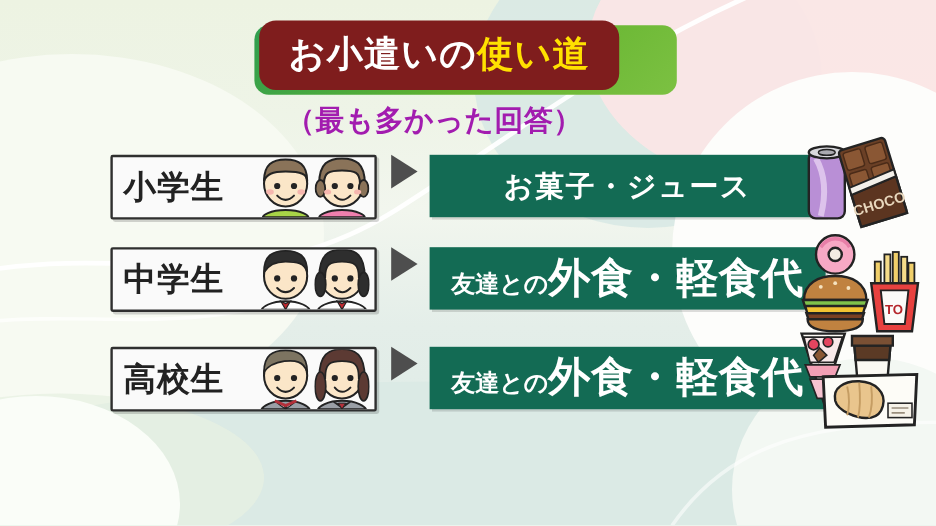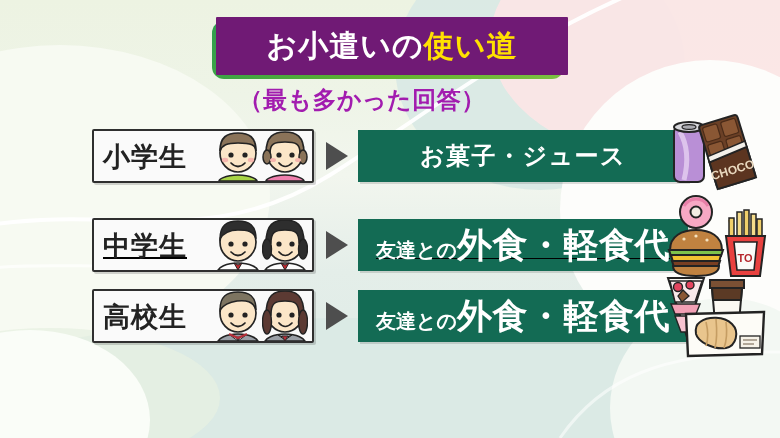--- a/index.html
+++ b/index.html
@@ -68,46 +68,46 @@
     width:352px; height:58px;
   }
   .title-accent {
     position:absolute; left:-4px; top:4px;
     width:352px; height:58px;
     background:linear-gradient(135deg,#2f9e4f 0%,#63b32e 55%,#7cc142 100%);
     border-radius:12px;
   }
   .title-box {
     position:absolute; left:0; top:0;
-    width:352px; height:58px;
-    background:#701a75;
-    border-radius:1px;
+    width:300px; height:58px;
+    background:#7f1d1d;
+    border-radius:14px;
     display:flex; align-items:center; justify-content:center;
   }
   .title-text {
     font-size:30px; font-weight:700; color:#ffffff;
     letter-spacing:1px; white-space:nowrap;
     line-height:1;
   }
   .title-text .hl { color:#ffe100; }
 
   .subtitle {
     position:absolute; left:0; top:84px; width:724px;
     text-align:center;
     font-size:24px; font-weight:700; color:#a21caf;
     letter-spacing:.5px;
   }
 
   
   .row {
     position:absolute; left:44px; width:700px; height:54px;
-    display:flex; align-items:center;padding-left:48px;
+    display:flex; padding-left:48px;
   }
   .row-1 { top:129px; }
-  .row-2 { top:218px;text-decoration:underline; }
+  .row-2 { top:206px; }
   .row-3 { top:289px; }
 
   .label-box {
     position:relative;
     width:222px; height:54px;
     background:#fafafa;
     border:2px solid #2f2f2f;
     border-radius:2px;
     display:flex; align-items:center;
     box-shadow:2px 2px 0 rgba(0,0,0,.16);

